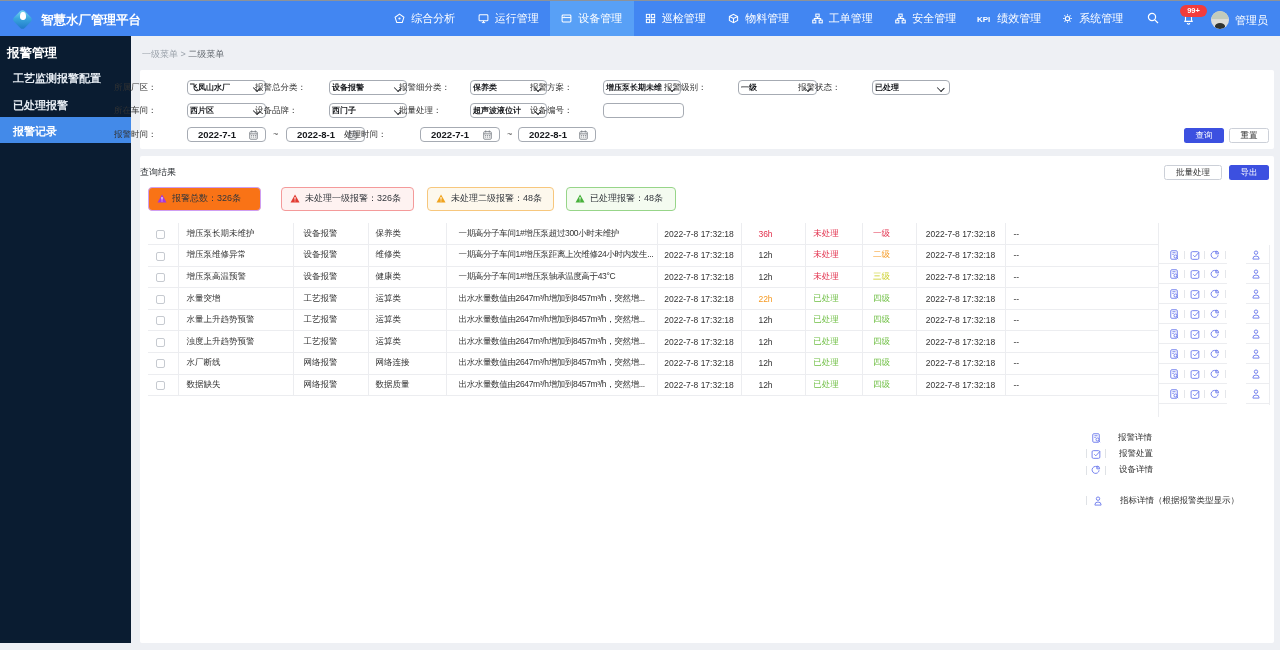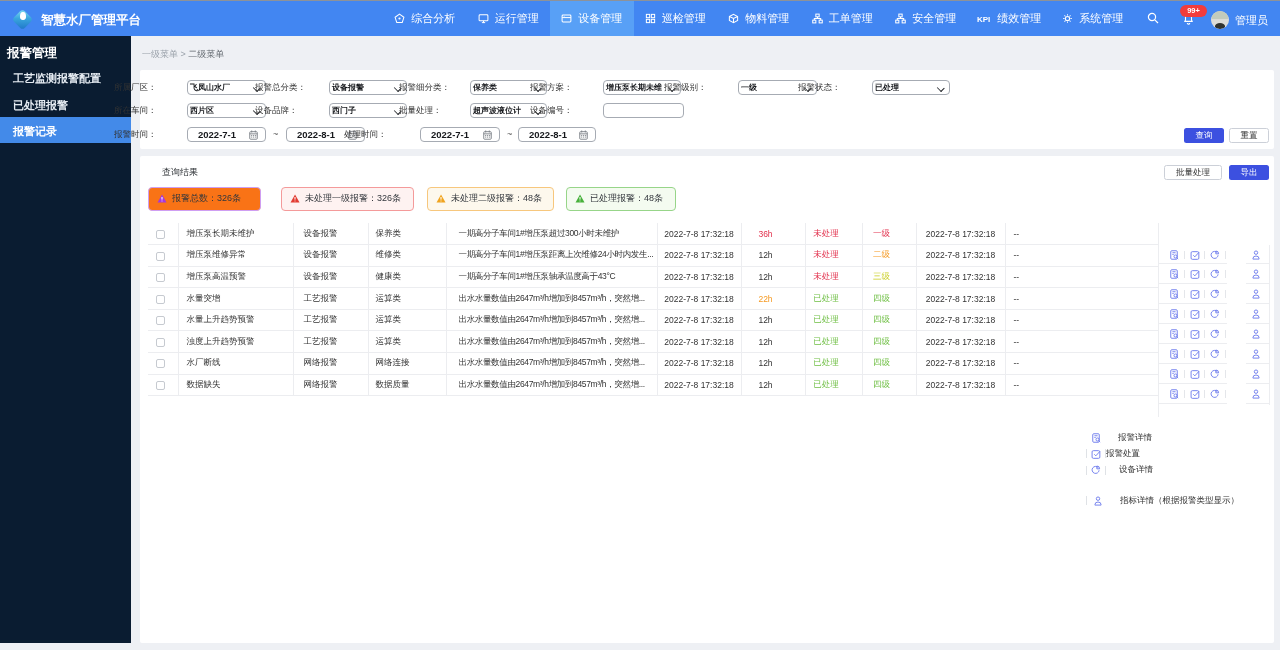--- a/index.html
+++ b/index.html
@@ -38,21 +38,21 @@
 .fctl .arr{position:absolute;right:6px;top:4px;width:5.5px;height:5.5px;border-right:1.6px solid #1b1e23;border-bottom:1.6px solid #1b1e23;transform:rotate(45deg) scale(1,0.85);transform-origin:center}
 .fctl .cal{position:absolute;right:7px;top:2.5px}
 .tilde{position:absolute;font-size:9px;color:#555}
 .btn{position:absolute;height:14px;border-radius:2.5px;font-size:8.5px;text-align:center;line-height:14px}
 .btn.blue{background:#3c50e0;color:#fff}
 .btn.white{background:#fff;border:1px solid #ccd0d8;color:#333;line-height:12px}
 
 .chip{position:absolute;top:31px;height:23.5px;border-radius:4px;display:flex;align-items:center;padding-left:8px;font-size:9px;color:#33373d;font-weight:500}
 .chip svg{margin-right:5px}
 
-#qr-title{position:absolute;left:22px;top:10px;font-size:9px;color:#2b2f33;font-weight:500}
+#qr-title{position:absolute;left:0;top:10px;font-size:9px;color:#2b2f33;font-weight:500}
 table{border-collapse:collapse;table-layout:fixed}
 #tbl{position:absolute;left:8px;top:67px;width:1121px}
 #tbl th{background:#f5f6f8;height:21.5px;font-size:8.5px;color:#43484e;font-weight:600;text-align:center}
 #tbl td{height:21.6px;font-size:8.5px;color:#333;text-align:center;border-bottom:1px solid #ecedf0;border-right:1px solid #ecedf0;white-space:nowrap;overflow:hidden;padding:0}
 #tbl td:last-child{border-right:none}
 #tbl td.rsn{text-align:left;padding-left:12px;letter-spacing:-0.35px}
 #tbl td.L8{text-align:left;padding-left:8px}
 #tbl td.L10{text-align:left;padding-left:10px}
 #tbl td.L7{text-align:left;padding-left:7px}
 #tbl td.ck{padding-right:5px}
@@ -604,21 +604,21 @@
       </svg>
       <span class="lg-txt" style="margin-left:17px">报警详情</span>
     </div>
     <div class="lg-row" style="left:946px;top:291.5px;width:200px;height:12px">
       <div class="lg-div" style="margin-right:4px"></div>
       <svg width="10" height="10" viewBox="0 0 12 12" fill="none" stroke="#7280ed" stroke-width="1.15">
 <rect x="1.3" y="2" width="9.3" height="9.2" rx="1.5"></rect>
         <path d="M3.9 6.3 L5.8 8.2 L10.7 2.8"></path>
       </svg>
       <div class="lg-div" style="margin-left:4px"></div>
-      <span class="lg-txt" style="">报警处置</span>
+      <span class="lg-txt" style="margin-left:13px">报警处置</span>
     </div>
     <div class="lg-row" style="left:946px;top:308px;width:200px;height:12px">
       <div class="lg-div" style="margin-right:4px"></div>
       <svg width="10" height="10" viewBox="0 0 12 12" fill="none" stroke="#7280ed" stroke-width="1.15">
 <path d="M9.7 6.3 A4.2 4.2 0 1 1 8.75 3.2"></path>
         <path d="M7.0 4.6 V1.2 A3.4 3.4 0 0 1 10.4 4.6 Z"></path>
       </svg>
       <div class="lg-div" style="margin-left:4px"></div>
       <span class="lg-txt" style="margin-left:13px">设备详情</span>
     </div>

